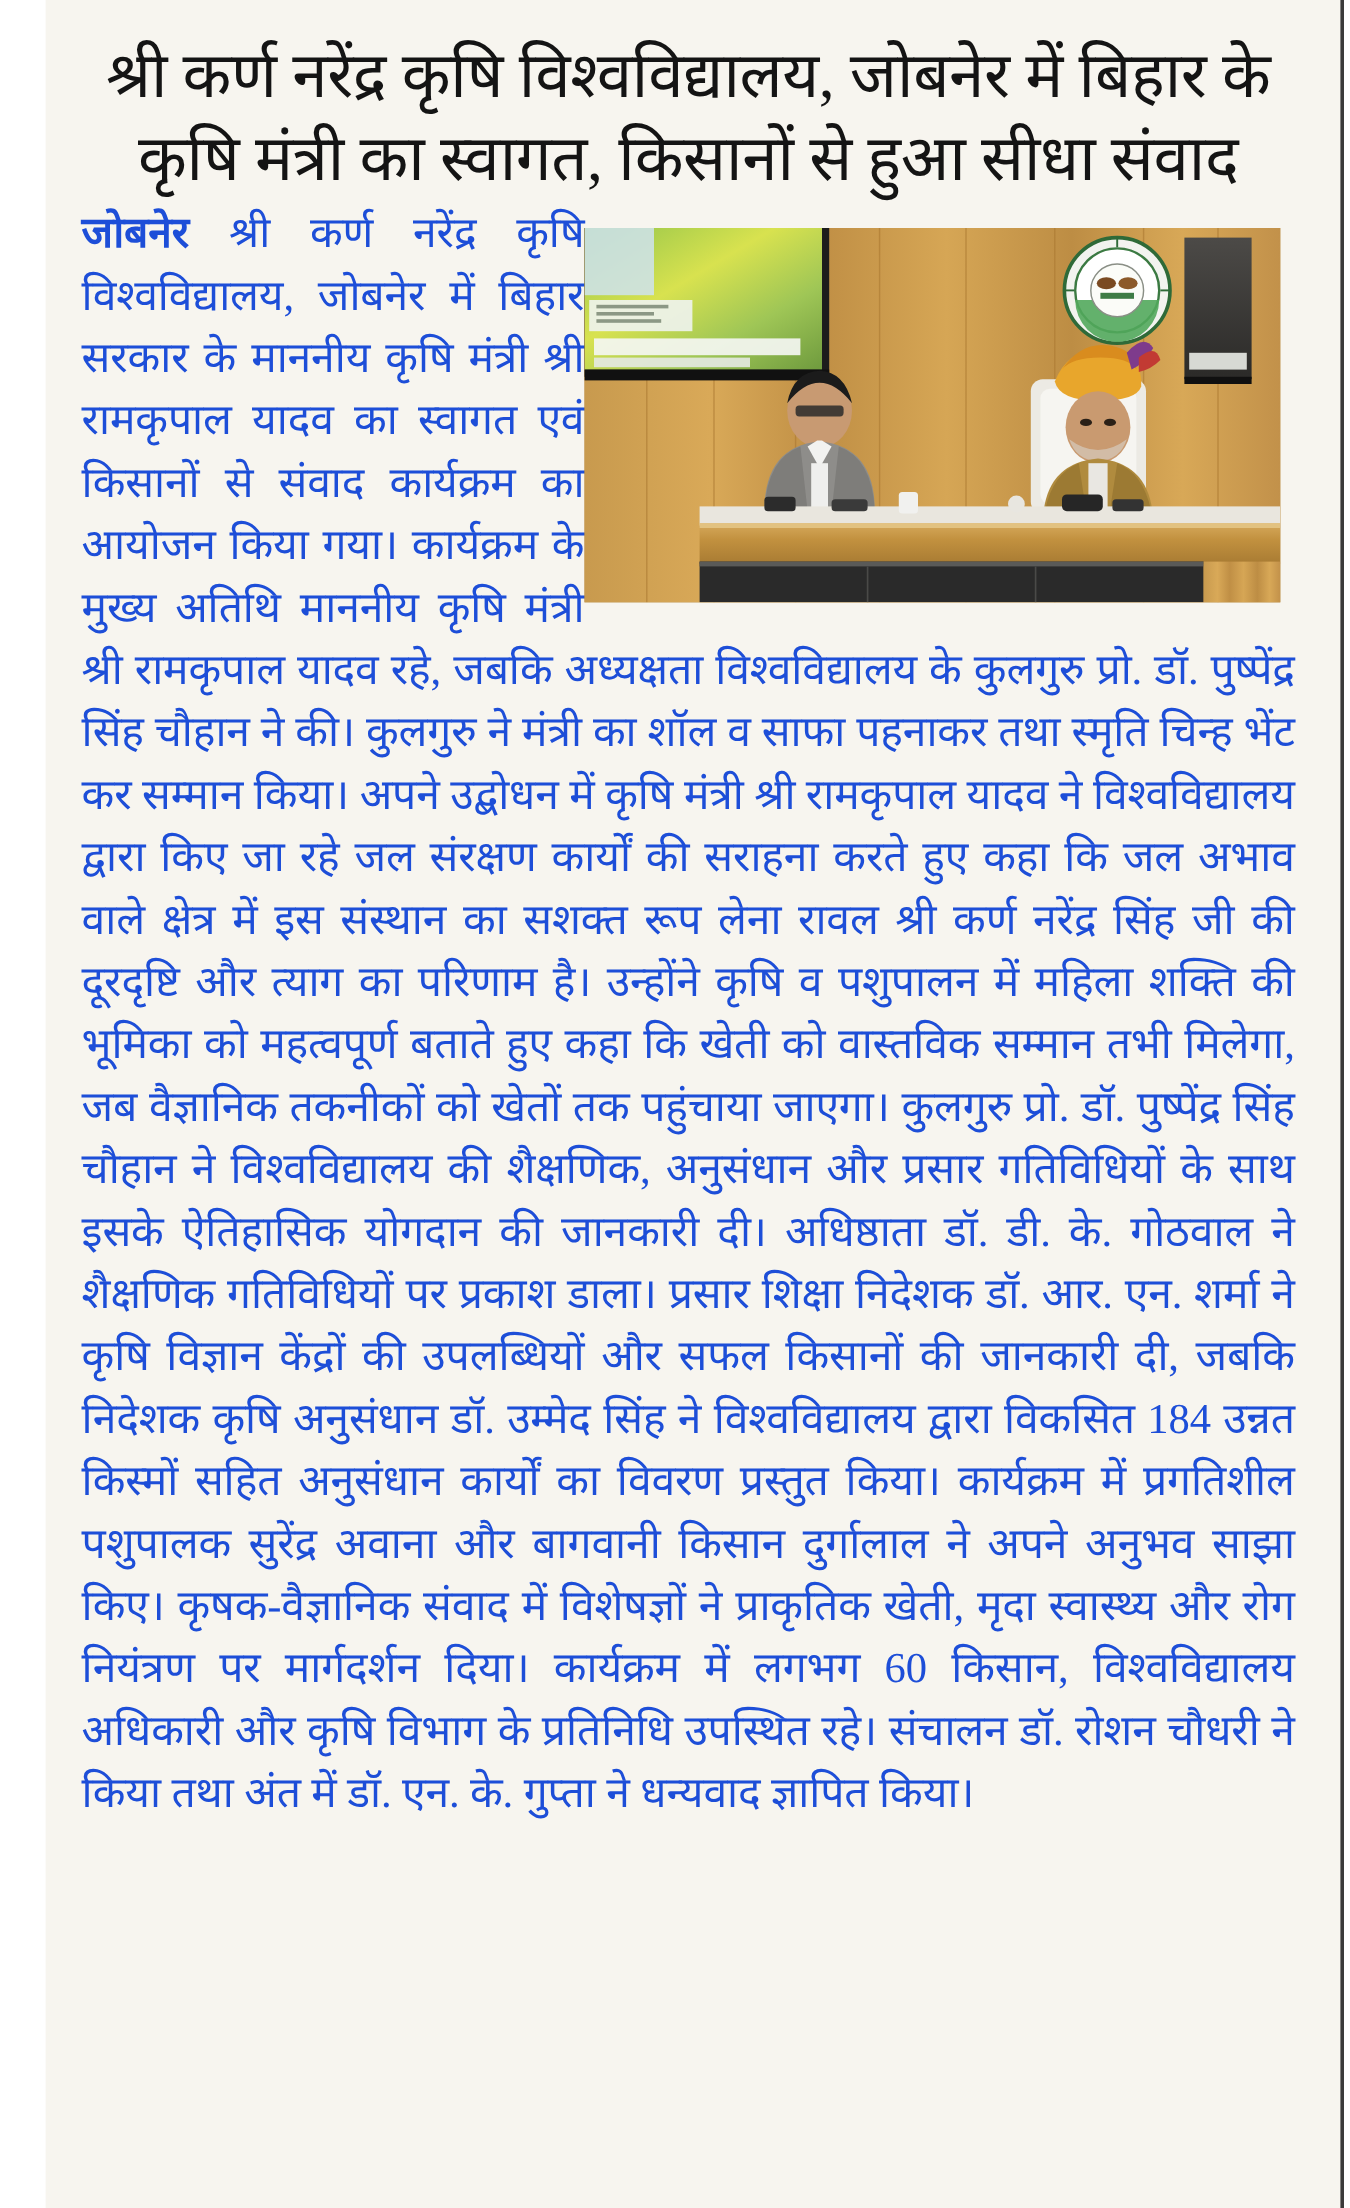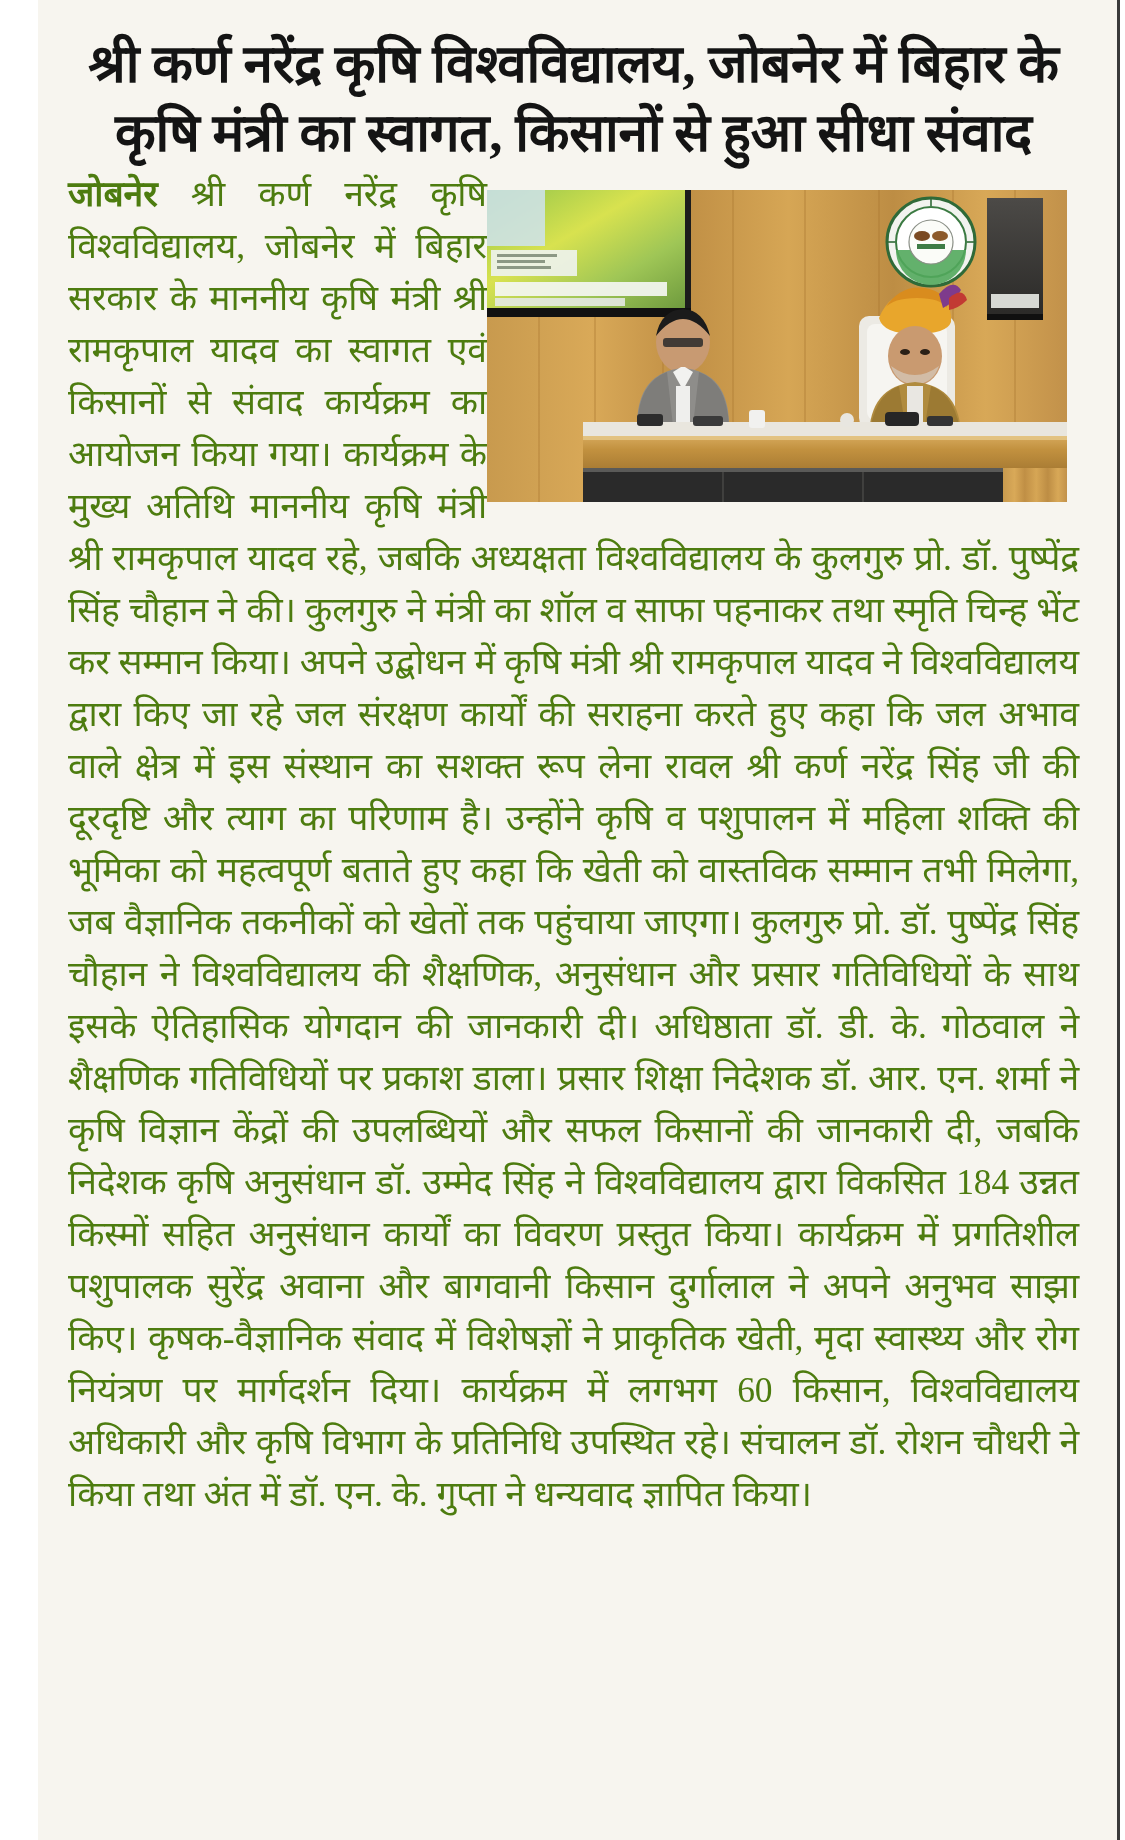--- a/index.html
+++ b/index.html
@@ -40,21 +40,21 @@
     height: 100%;
     padding: 0 34px 0 26px;
     box-sizing: border-box;
   }
 
   
   .headline {
     margin: 30px 0 0 0;
     text-align: center;
     font-family: "Liberation Serif", "DejaVu Serif", serif;
-    font-weight: 700;
+    font-weight: 400;
     font-size: 53px;
     line-height: 1.30;
     color: #141414;
     letter-spacing: -0.3px;
     padding: 0 12px;
   }
 
   
   .band {
     position: relative;
@@ -101,21 +101,21 @@
     float: right;
     width: 596px;
     height: 318px;
     shape-outside: margin-box;
   }
 
   .body-text {
     font-family: "Liberation Serif", "DejaVu Serif", serif;
     font-size: 35.5px;
     line-height: 1.465;
-    color: #4d7c0f;
+    color: #1d4ed8;
     text-align: justify;
     text-justify: inter-word;
     letter-spacing: -0.1px;
     padding: 0 4px 0 4px;
   }
   .body-text .dateline {
     font-weight: 700;
   }
 
   .clearfix::after { content: ""; display: block; clear: both; }

